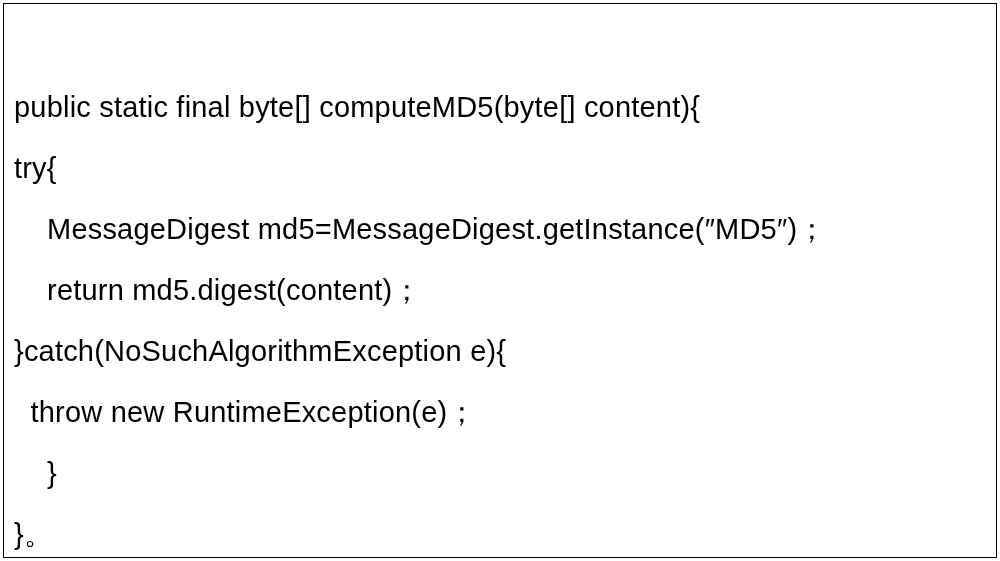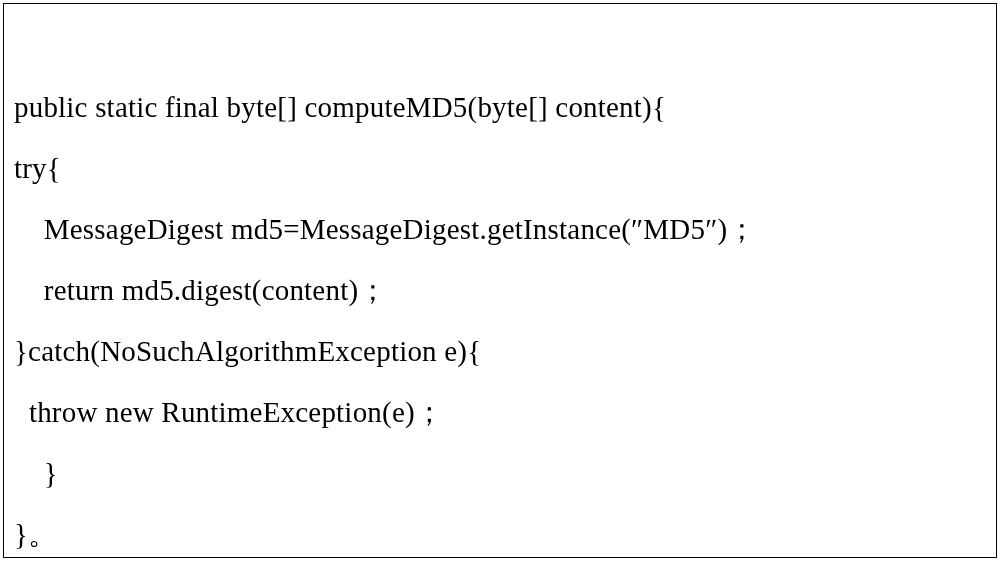--- a/index.html
+++ b/index.html
@@ -11,21 +11,21 @@
     overflow: hidden;
   }
   .code-box {
     box-sizing: border-box;
     width: 994px;
     height: 555px;
     margin: 3px;
     border: 1px solid #000000;
     background: #ffffff;
     padding: 12px 10px 8px 10px;
-    font-family: Liberation Serif, serif;
+    font-family: Liberation Sans, sans-serif;
     font-size: 29px;
     color: #000000;
     white-space: pre;
     line-height: 61px;
     letter-spacing: 0.2px;
   }
 </style>
 </head>
 <body>
 

